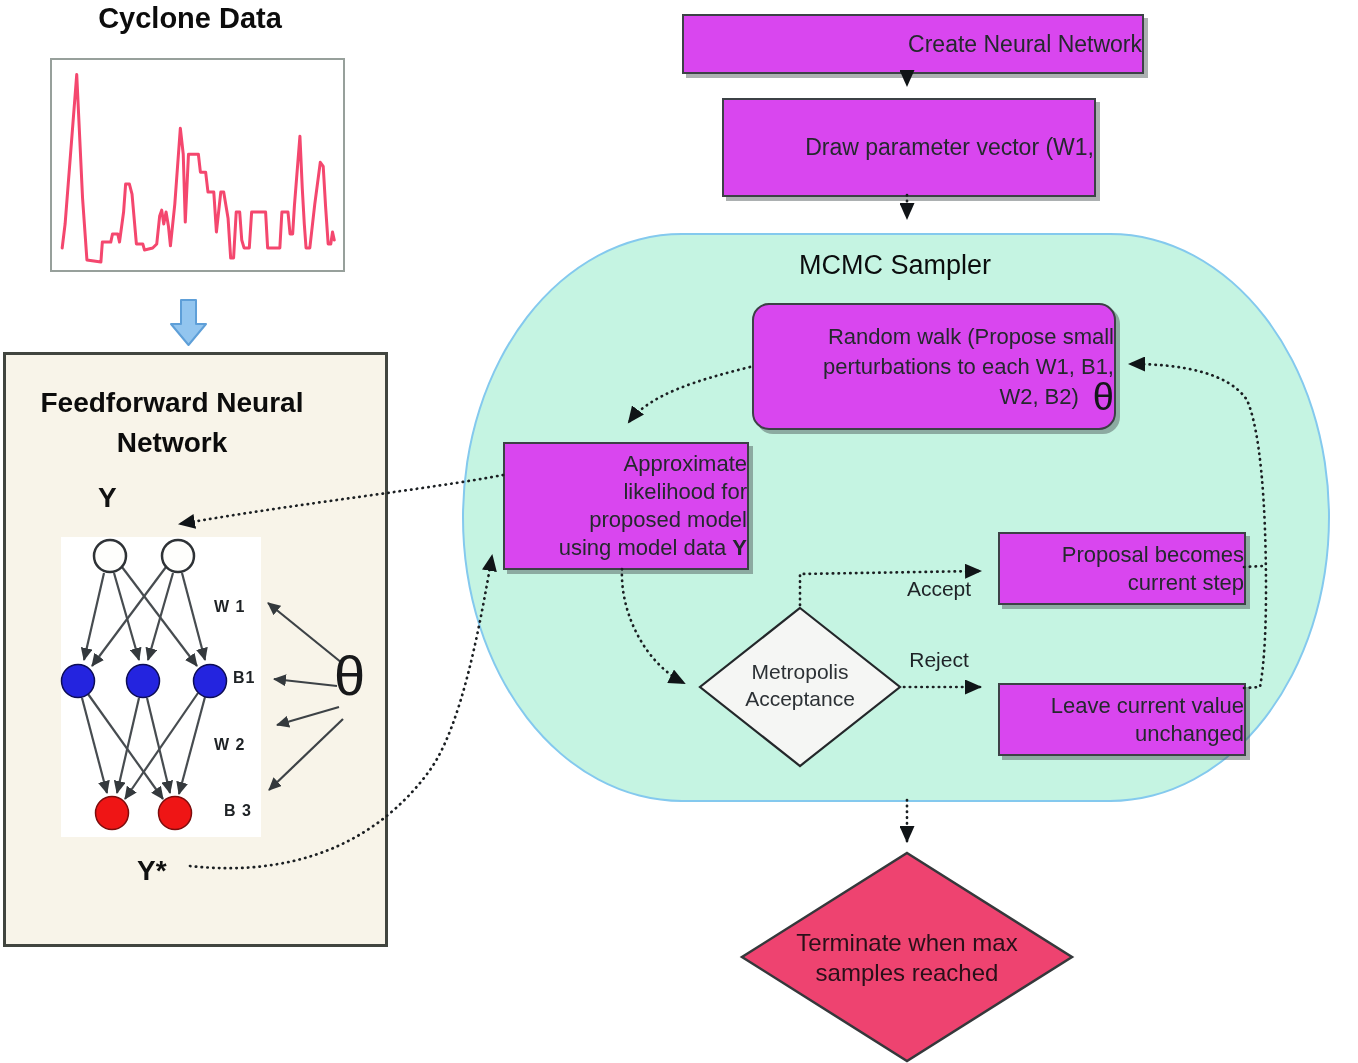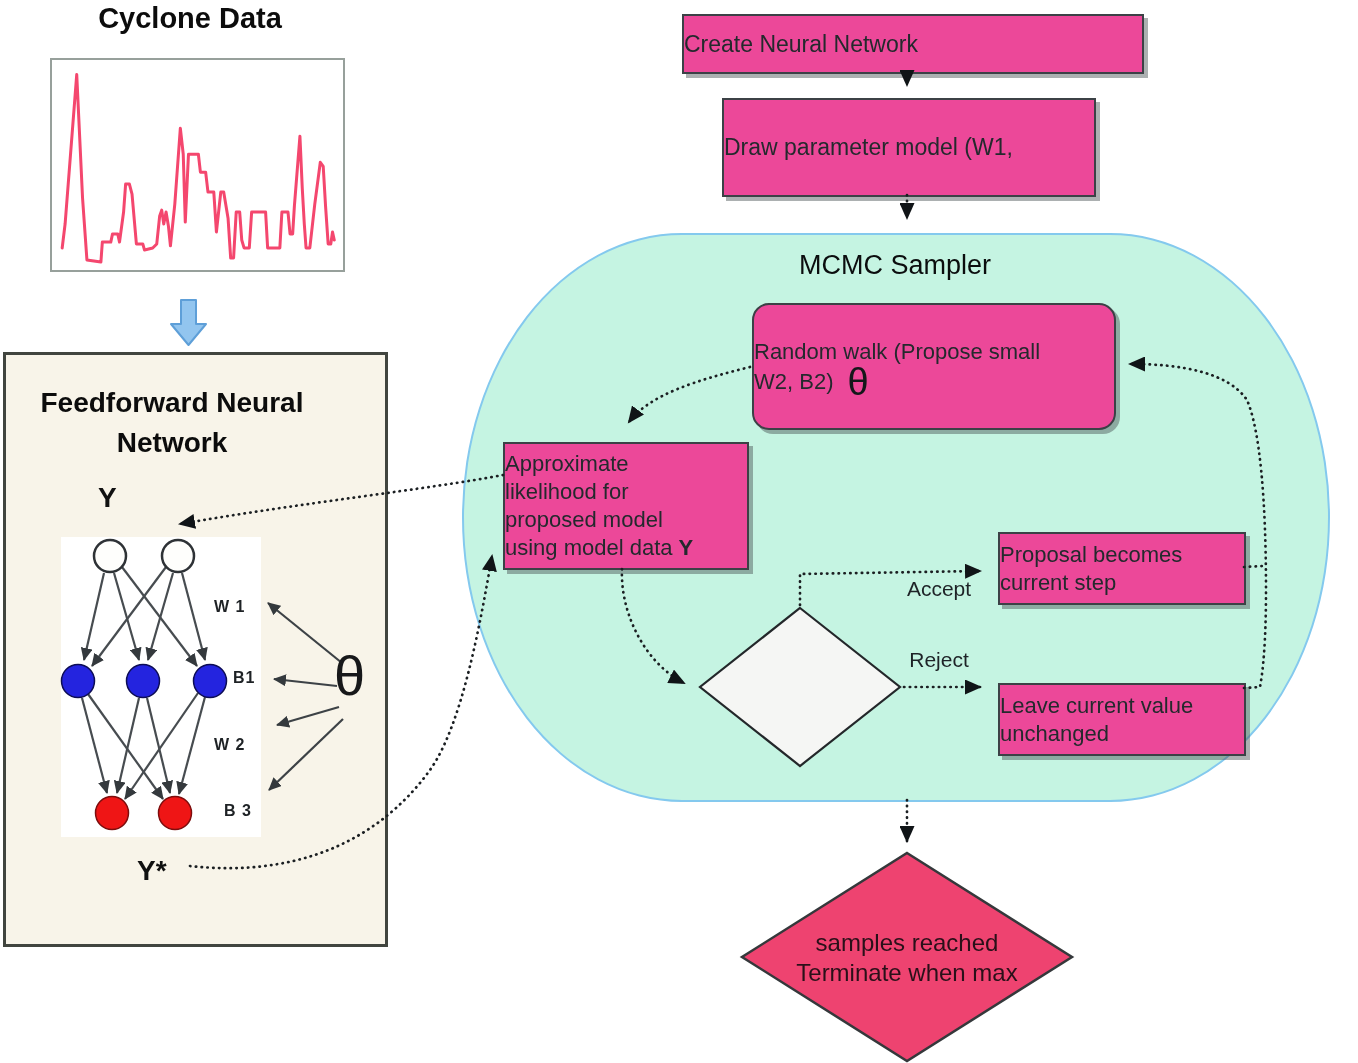--- a/index.html
+++ b/index.html
@@ -3,23 +3,23 @@
 <meta charset="utf-8">
 <style>
   html,body{margin:0;padding:0;background:#ffffff;}
   .stage{
     position:relative;width:1358px;height:1063px;overflow:hidden;
     font-family:"Liberation Sans",sans-serif;color:#23282c;background:#ffffff;
   }
   .abs{position:absolute;}
   
   .fbox{
-    position:absolute;background:#ec4899;border:2px solid #3c4146;
+    position:absolute;background:#d946ef;border:2px solid #3c4146;
     box-shadow:4px 4px 0 rgba(70,80,82,.45);
-    display:flex;flex-direction:column;align-items:flex-start;justify-content:center;
+    display:flex;flex-direction:column;align-items:flex-end;justify-content:center;
     text-align:center;color:#24292d;z-index:3;
   }
   .fbox .ln{display:block;}
   .row{display:flex;align-items:center;justify-content:center;gap:8px;}
   .theta-inline{font-size:44px;line-height:0;vertical-align:-10px;font-weight:400;color:#14171a;}
   .theta-rw{font-size:38px;line-height:0;color:#14171a;}
   
   .cy-title{left:58px;top:2px;width:264px;text-align:center;font-size:29px;font-weight:bold;color:#0c0c0c;z-index:3;}
   .chart-box{left:50px;top:58px;width:291px;height:210px;background:#ffffff;border:2px solid #97a09b;z-index:2;}
   .chart-box svg{display:block;width:100%;height:100%;}
@@ -73,28 +73,29 @@
   <div class="abs nn-small" style="left:233px;top:669px;">B1</div>
   <div class="abs nn-small" style="left:214px;top:736px;">W 2</div>
   <div class="abs nn-small" style="left:224px;top:802px;">B 3</div>
   <div class="abs theta-big">θ</div>
   <div class="abs biglabel" style="left:137px;top:855px;">Y*</div>
 
   <div class="fbox" style="left:682px;top:14px;width:458px;height:56px;font-size:23px;">
     <span class="ln">Create Neural Network</span>
   </div>
   <div class="fbox" style="left:722px;top:98px;width:370px;height:95px;font-size:23px;line-height:31px;">
-    <span class="ln">Draw parameter model (W1,</span>
+    <span class="ln">Draw parameter vector (W1,</span>
   </div>
 
   <div class="abs mcmc"></div>
   <div class="abs mcmc-title">MCMC Sampler</div>
 
   <div class="fbox rw-box">
     <span class="ln">Random walk (Propose small</span>
+    <span class="ln">perturbations to each W1, B1,</span>
     <span class="row" style="gap:14px;">
       <span>W2, B2)</span>
       <span class="theta-rw">θ</span>
     </span>
   </div>
 
   <div class="fbox lk-box">
     <span class="ln">Approximate</span>
     <span class="ln">likelihood for</span>
     <span class="ln">proposed model</span>
@@ -169,18 +170,22 @@
       <circle cx="110" cy="556" r="16" fill="#fefefc" stroke="#2e3236" stroke-width="2.5"></circle>
       <circle cx="178" cy="556" r="16" fill="#fefefc" stroke="#2e3236" stroke-width="2.5"></circle>
       <circle cx="78" cy="681" r="16.5" fill="#2424df" stroke="#0d0d55" stroke-width="1.5"></circle>
       <circle cx="143" cy="681" r="16.5" fill="#2424df" stroke="#0d0d55" stroke-width="1.5"></circle>
       <circle cx="210" cy="681" r="16.5" fill="#2424df" stroke="#0d0d55" stroke-width="1.5"></circle>
       <circle cx="112" cy="813" r="16.5" fill="#ef1515" stroke="#7d0d0d" stroke-width="1.5"></circle>
       <circle cx="175" cy="813" r="16.5" fill="#ef1515" stroke="#7d0d0d" stroke-width="1.5"></circle>
     </g>
   </svg>
 
+  <div class="diamond-text met-text">
+    <span class="ln" style="display:block;">Metropolis</span>
+    <span class="ln" style="display:block;">Acceptance</span>
+  </div>
   <div class="diamond-text term-text">
+    <span class="ln" style="display:block;">Terminate when max</span>
     <span class="ln" style="display:block;">samples reached</span>
-    <span class="ln" style="display:block;">Terminate when max</span>
   </div>
 
 </div>
 
 </body></html>

